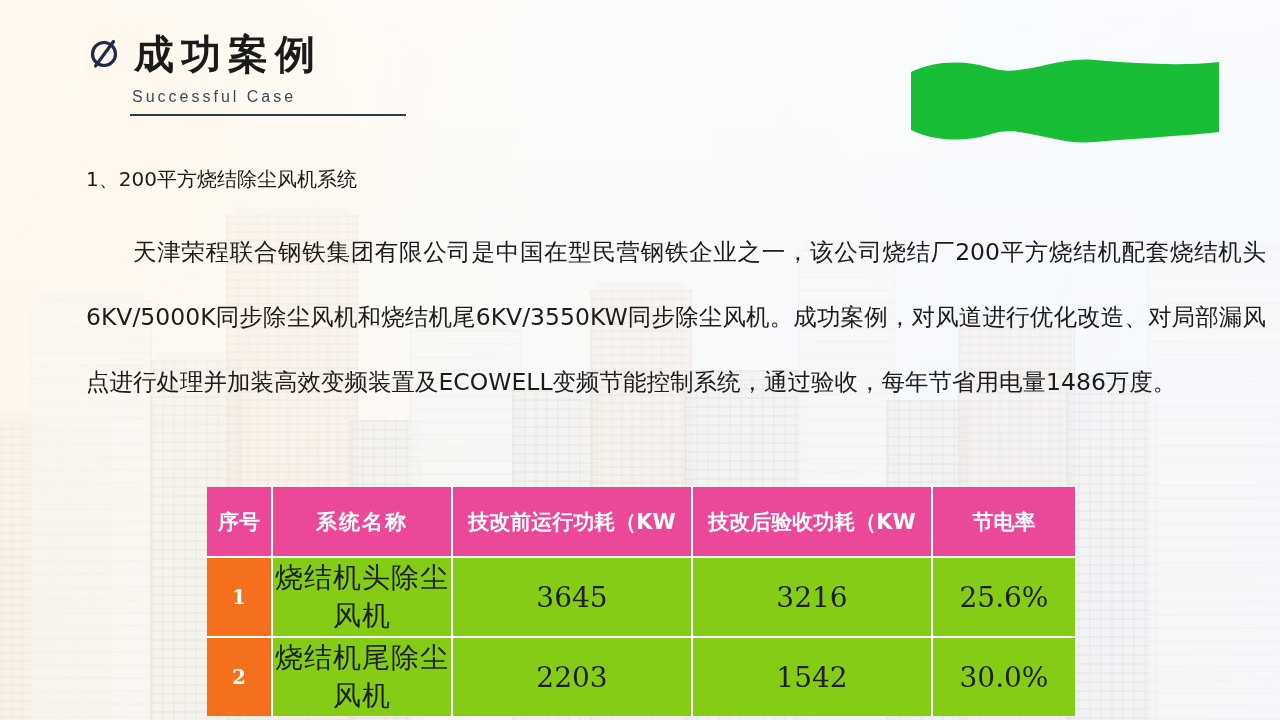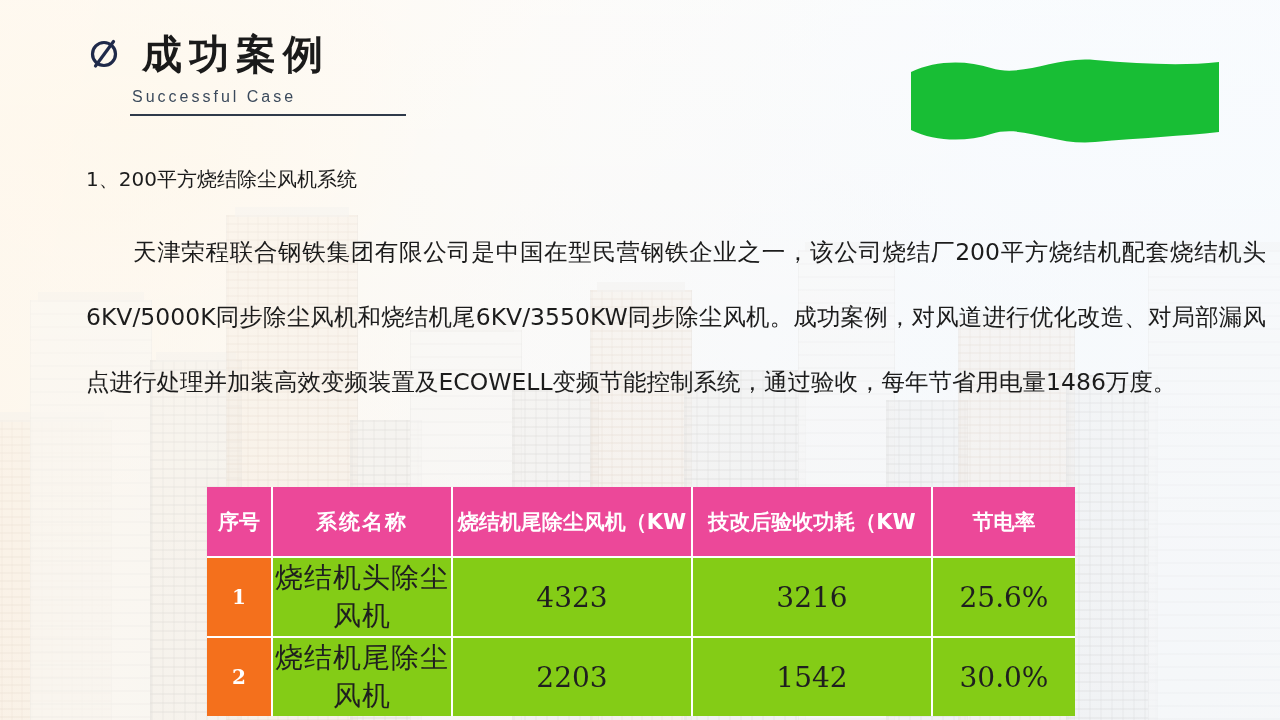--- a/index.html
+++ b/index.html
@@ -90,21 +90,21 @@
   .bg-wash2 {
     background: linear-gradient(100deg,
       rgba(255,248,236,0.55) 0%,
       rgba(255,250,242,0.30) 35%,
       rgba(248,251,255,0.30) 70%,
       rgba(246,250,255,0.45) 100%);
   }
 
   
   .title-block { position: absolute; left: 88px; top: 34px; }
-  .title-row { display: flex; align-items: center; gap: 20px; }
+  .title-row { display: flex; align-items: center; gap: 12px; }
   .null-icon { width: 34px; height: 34px; flex: 0 0 auto; display:block; }
   .title-cn {
     font-size: 40px;
     font-weight: bold;
     color: #1a1a1a;
     letter-spacing: 7px;
     line-height: 1;
     font-family: "DejaVu Sans", "Liberation Sans", sans-serif;
   }
   .title-en {
@@ -292,30 +292,30 @@
       <col class="col-idx">
         <col class="col-name">
         <col class="col-pre">
         <col class="col-post">
         <col class="col-rate">
     </colgroup>
     <thead>
       <tr>
         <th>序号</th>
         <th class="script-head">系统名称</th>
-        <th>烧结机尾除尘风机（KW</th>
+        <th>技改前运行功耗（KW</th>
         <th>技改后验收功耗（KW</th>
         <th>节电率</th>
       </tr>
     </thead>
     <tbody>
       <tr>
         <td class="idx">1</td>
         <td class="name">烧结机头除尘风机</td>
-        <td>4323</td>
+        <td>3645</td>
         <td>3216</td>
         <td>25.6%</td>
       </tr>
       <tr>
         <td class="idx">2</td>
         <td class="name">烧结机尾除尘风机</td>
         <td>2203</td>
         <td>1542</td>
         <td>30.0%</td>
       </tr>

